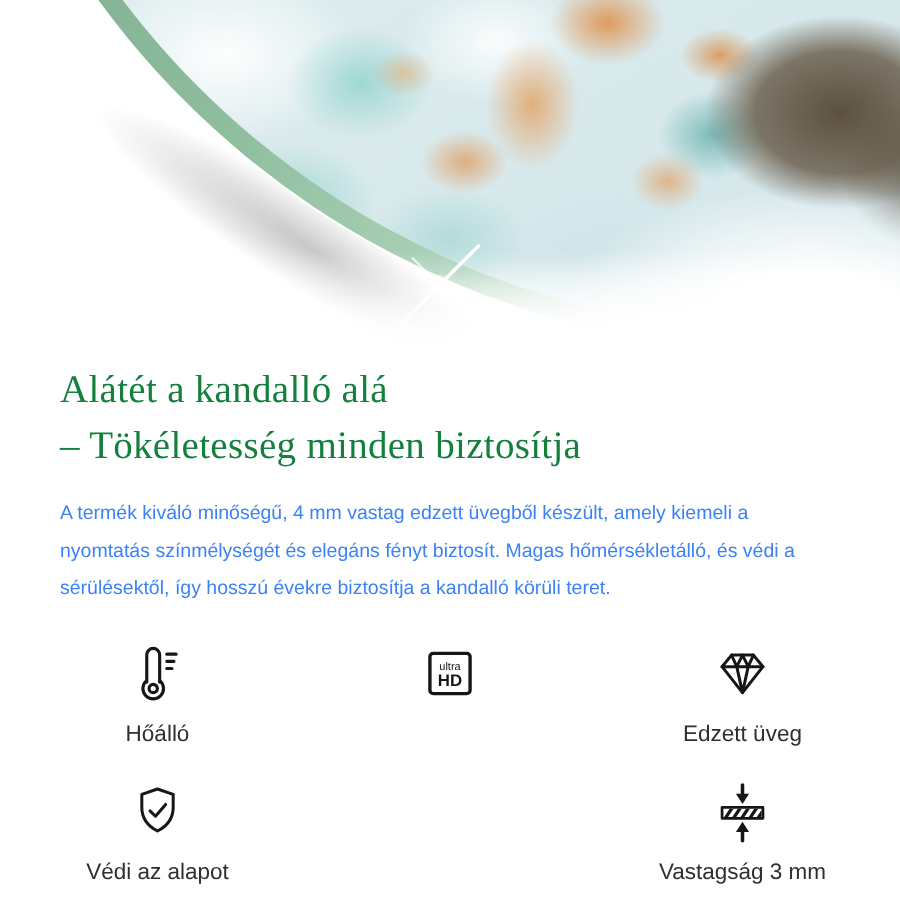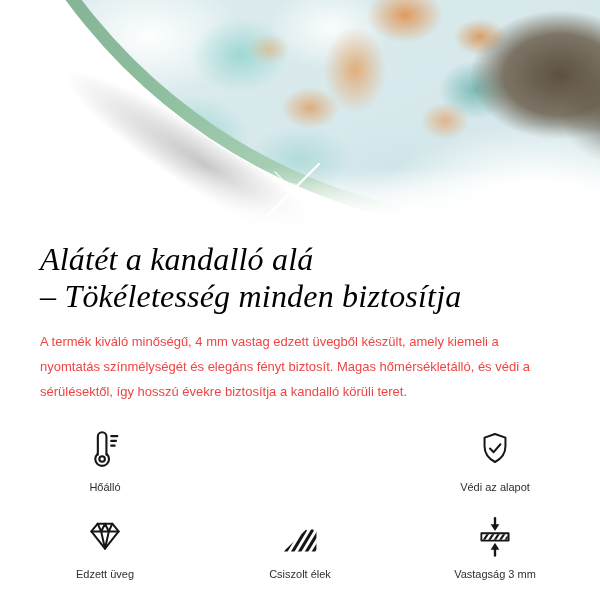--- a/index.html
+++ b/index.html
@@ -44,34 +44,34 @@
     background:
       radial-gradient(ellipse 240px 130px at 540px 218px, #fff 28%, rgba(255,255,255,0) 72%),
       radial-gradient(ellipse 330px 110px at 430px 252px, #fff 32%, rgba(255,255,255,0) 75%),
       linear-gradient(to bottom, rgba(255,255,255,0) 72%, rgba(255,255,255,.85) 94%, #fff 100%);
   }
   .sparkle{position:absolute;left:261px;top:158px;width:64px;height:64px;pointer-events:none;}
   
   .content{padding:0 40px;}
   .headline{
     margin:9px 0 0;font-family:"Liberation Serif", serif;font-weight:400;
-    font-size:32px;line-height:37px;color:#000000;letter-spacing:.2px;font-style:italic;
+    font-size:26px;line-height:37px;color:#15803d;letter-spacing:.2px;
   }
   .headline span{display:block;}
   .description{
-    margin:14px 0 0;max-width:528px;font-size:13px;line-height:25px;color:#ef4444;
+    margin:14px 0 0;max-width:528px;font-size:13px;line-height:25px;color:#3b82f6;
   }
   
   .features{
     display:flex;flex-wrap:wrap;justify-content:space-between;
     padding:0 25px;margin-top:22px;row-gap:20px;
   }
   .feature{width:160px;display:flex;flex-direction:column;align-items:center;}
   .icon-box{height:46px;display:flex;align-items:center;justify-content:center;}
-  .feature-label{margin-top:9px;font-size:11px;color:#2f2f2f;white-space:nowrap;}
+  .feature-label{margin-top:9px;font-size:15px;color:#2f2f2f;white-space:nowrap;}
   .ico{stroke:#161616;fill:none;stroke-width:2.2;stroke-linecap:round;stroke-linejoin:round;}
   .ico .fill{fill:#161616;stroke:none;}
   .ico text{fill:#161616;stroke:none;font-family:"Liberation Sans", sans-serif;}
 </style>
 </head>
 <body>
 
 <div class="page">
 
   <div class="hero">
@@ -106,61 +106,49 @@
           <circle cx="19" cy="32.5" r="7.2"></circle>
           <path d="M14.5 28 V 9 a4.5 4.5 0 0 1 9 0 V 28" fill="#ffffff"></path>
           <circle cx="19" cy="32.5" r="2.9"></circle>
           <path d="M28.5 8.5 h6.5 M28.5 13.5 h5 M28.5 18.5 h3.6"></path>
         </svg>
       </div>
       <div class="feature-label">Hőálló</div>
     </div>
 
     <div class="feature">
-    </div>
-
-    <div class="feature">
       <div class="icon-box">
-        <svg class="ico" width="40" height="42" viewBox="0 0 44 44">
-          <path d="M22 5.5 L33.5 9.5 V19 c0 8.2 -4.6 13.7 -11.5 17.3 C15.1 32.7 10.5 27.2 10.5 19 V9.5 Z"></path>
-          <path d="M16.5 21.5 l4 4 L28 16.8"></path>
+        <svg class="ico" width="38" height="38" viewBox="0 0 44 44">
+          <rect x="6.5" y="6.5" width="31" height="31" rx="2.5" stroke-width="2.6"></rect>
+          <text x="22" y="19" font-size="8.5" text-anchor="middle">ultra</text>
+          <text x="22" y="32" font-size="13" font-weight="bold" text-anchor="middle">HD</text>
         </svg>
       </div>
-      <div class="feature-label">Védi az alapot</div>
     </div>
 
     <div class="feature">
       <div class="icon-box">
         <svg class="ico" width="42" height="40" viewBox="0 0 44 44" stroke-width="1.8">
           <path d="M7 17 L14 8.5 H30 L37 17 L22 36 Z"></path>
           <path d="M7 17 H37 M14 8.5 L17.8 17 L22 8.5 L26.2 17 L30 8.5 M17.8 17 L22 36 M26.2 17 L22 36"></path>
         </svg>
       </div>
       <div class="feature-label">Edzett üveg</div>
     </div>
 
     <div class="feature">
       <div class="icon-box">
-        <svg class="ico" width="38" height="38" viewBox="0 0 44 44">
-          <defs>
-              <clipPath id="triClip">
-                <path d="M3 40 L41 40 L41 3 Z"></path>
-              </clipPath>
-            </defs>
-          <g clip-path="url(#triClip)" stroke-width="3.6">
-            <path d="M2 46 l18 -30"></path>
-            <path d="M10 46 l18 -30"></path>
-            <path d="M18 46 l18 -30"></path>
-            <path d="M26 46 l18 -30"></path>
-            <path d="M34 46 l18 -30"></path>
-          </g>
+        <svg class="ico" width="40" height="42" viewBox="0 0 44 44">
+          <path d="M22 5.5 L33.5 9.5 V19 c0 8.2 -4.6 13.7 -11.5 17.3 C15.1 32.7 10.5 27.2 10.5 19 V9.5 Z"></path>
+          <path d="M16.5 21.5 l4 4 L28 16.8"></path>
         </svg>
       </div>
-      <div class="feature-label">Csiszolt élek</div>
+      <div class="feature-label">Védi az alapot</div>
     </div>
+
 
     <div class="feature">
       <div class="icon-box">
         <svg class="ico" width="40" height="42" viewBox="0 0 44 44">
           <path d="M22 2.5 v7" stroke-width="2.6"></path>
           <path class="fill" d="M17.2 9 h9.6 L22 16.5 Z"></path>
           <rect x="7" y="19" width="30" height="8" fill="#ffffff" stroke-width="2"></rect>
           <defs>
               <clipPath id="barClip">
                 <rect x="8" y="20" width="28" height="6"></rect>

